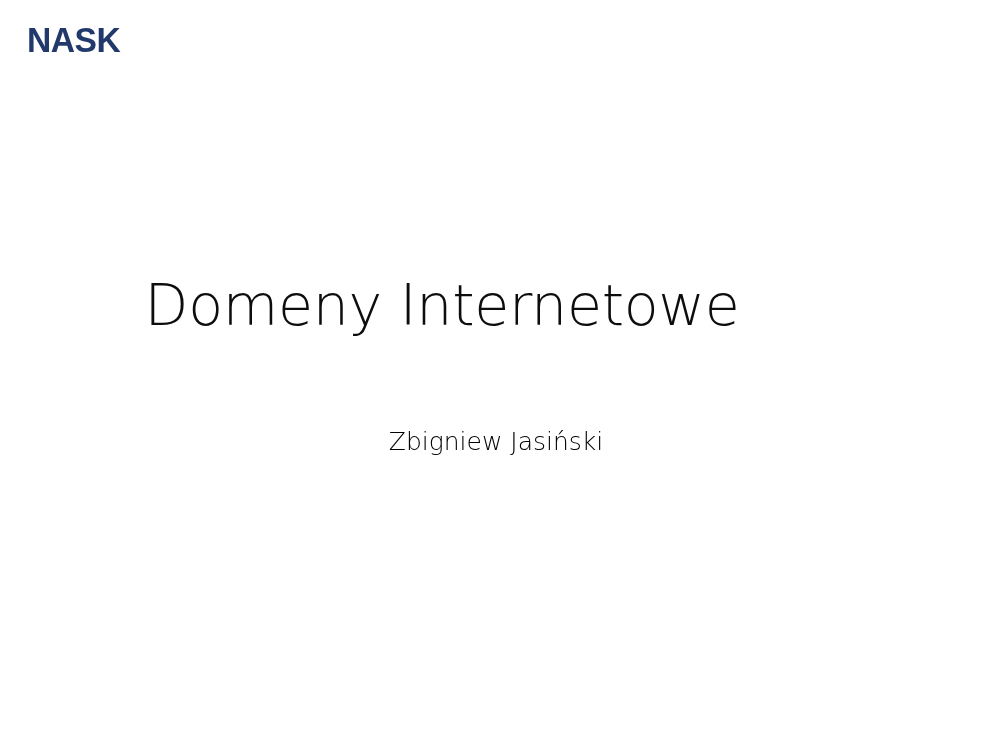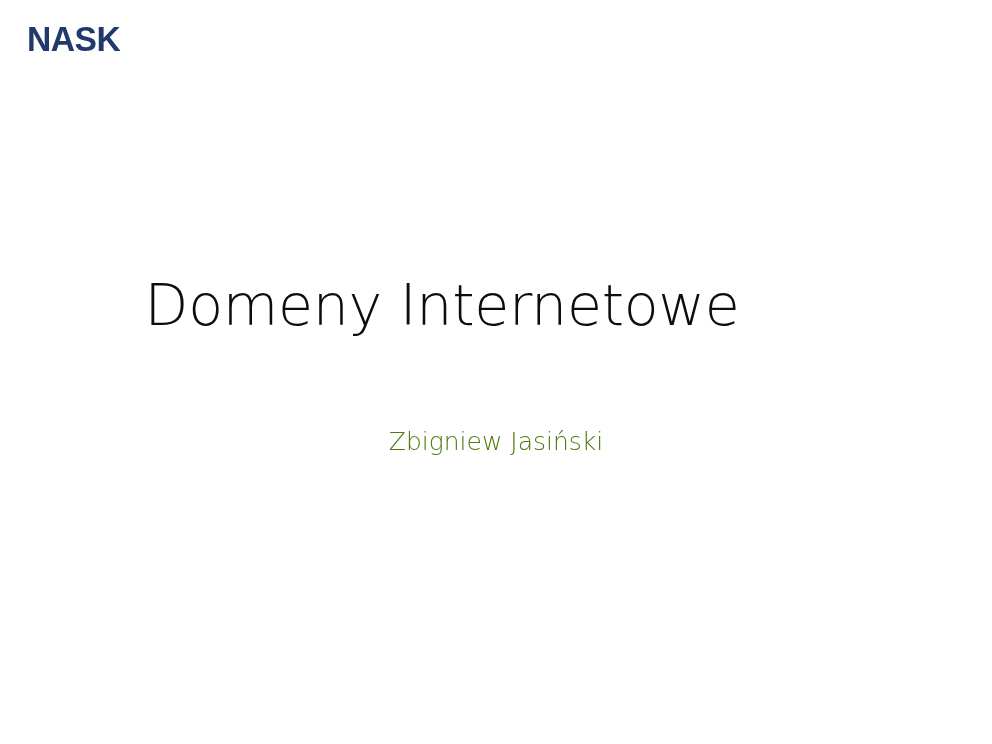--- a/index.html
+++ b/index.html
@@ -22,21 +22,21 @@
   }
 
   
   .logo {
     position: absolute;
     left: 27px;
     top: 21px;
     width: 132px;
     height: 36px;
     display: flex;
-    align-items: flex-start;
+    align-items: center;
   }
   .logo-wordmark {
     font-family: "Liberation Sans", sans-serif;
     font-weight: bold;
     font-size: 35px;
     line-height: 35px;
     letter-spacing: -0.5px;
     color: #223A6B;
     transform: scaleX(0.96);
     transform-origin: left center;
@@ -67,21 +67,21 @@
     left: 0;
     top: 426px;
     width: 992px;
     text-align: center;
   }
   .slide-subtitle {
     font-family: "DejaVu Sans", sans-serif;
     font-weight: 300;
     font-size: 25px;
     line-height: 32px;
-    color: #4d7c0f;
+    color: #000000;
     letter-spacing: 0px;
     white-space: nowrap;
   }
 </style>
 </head>
 <body>
 
 <div class="slide">
 
   <div class="logo">

